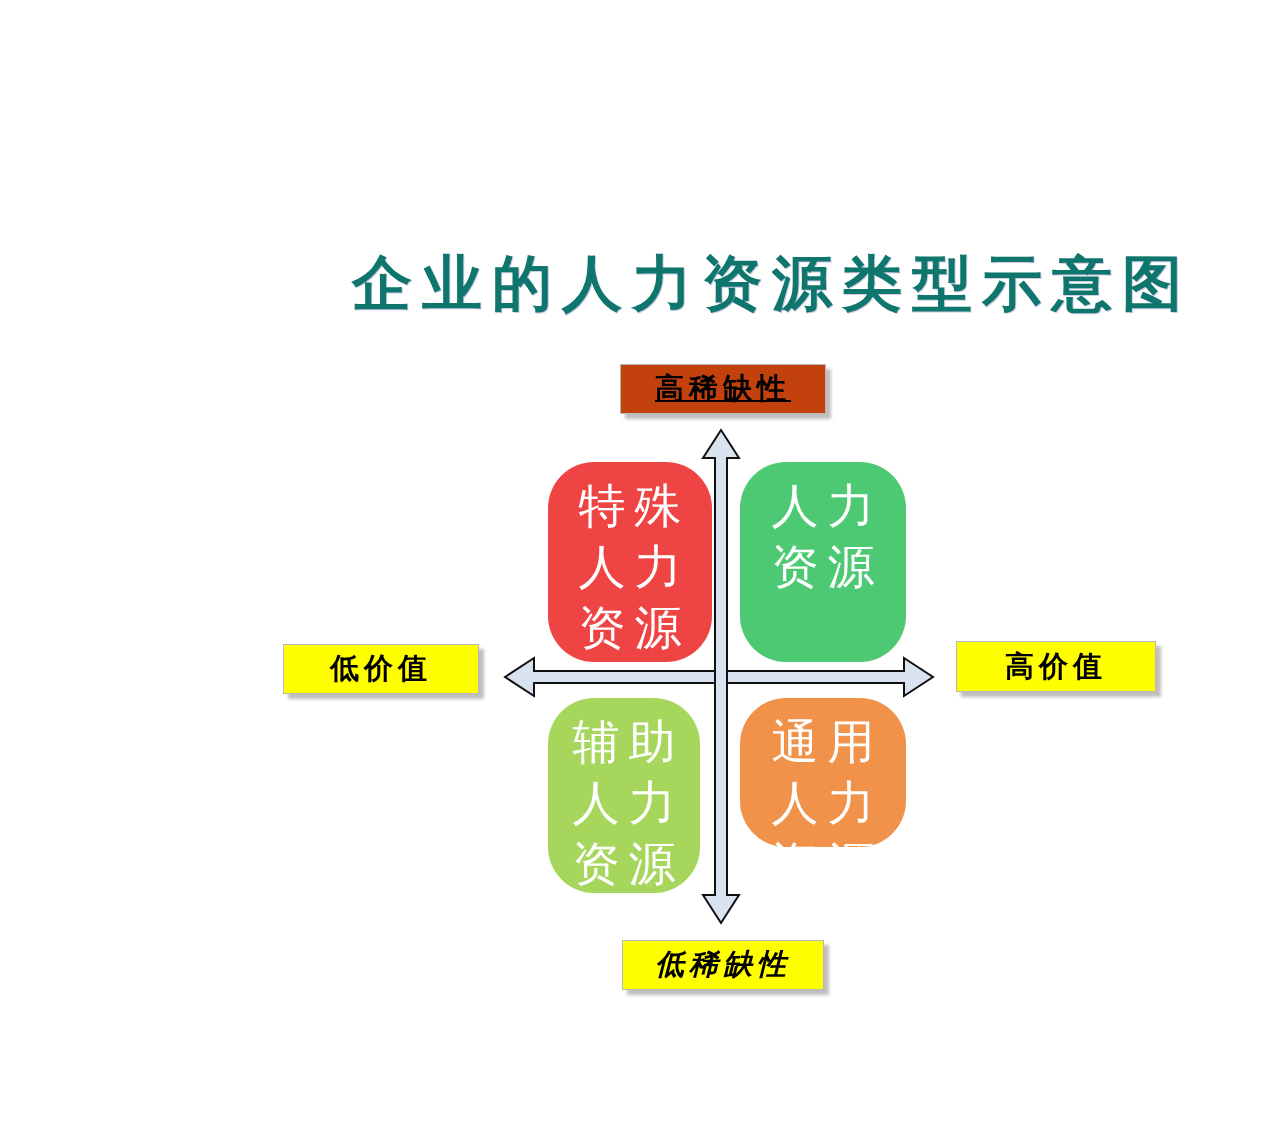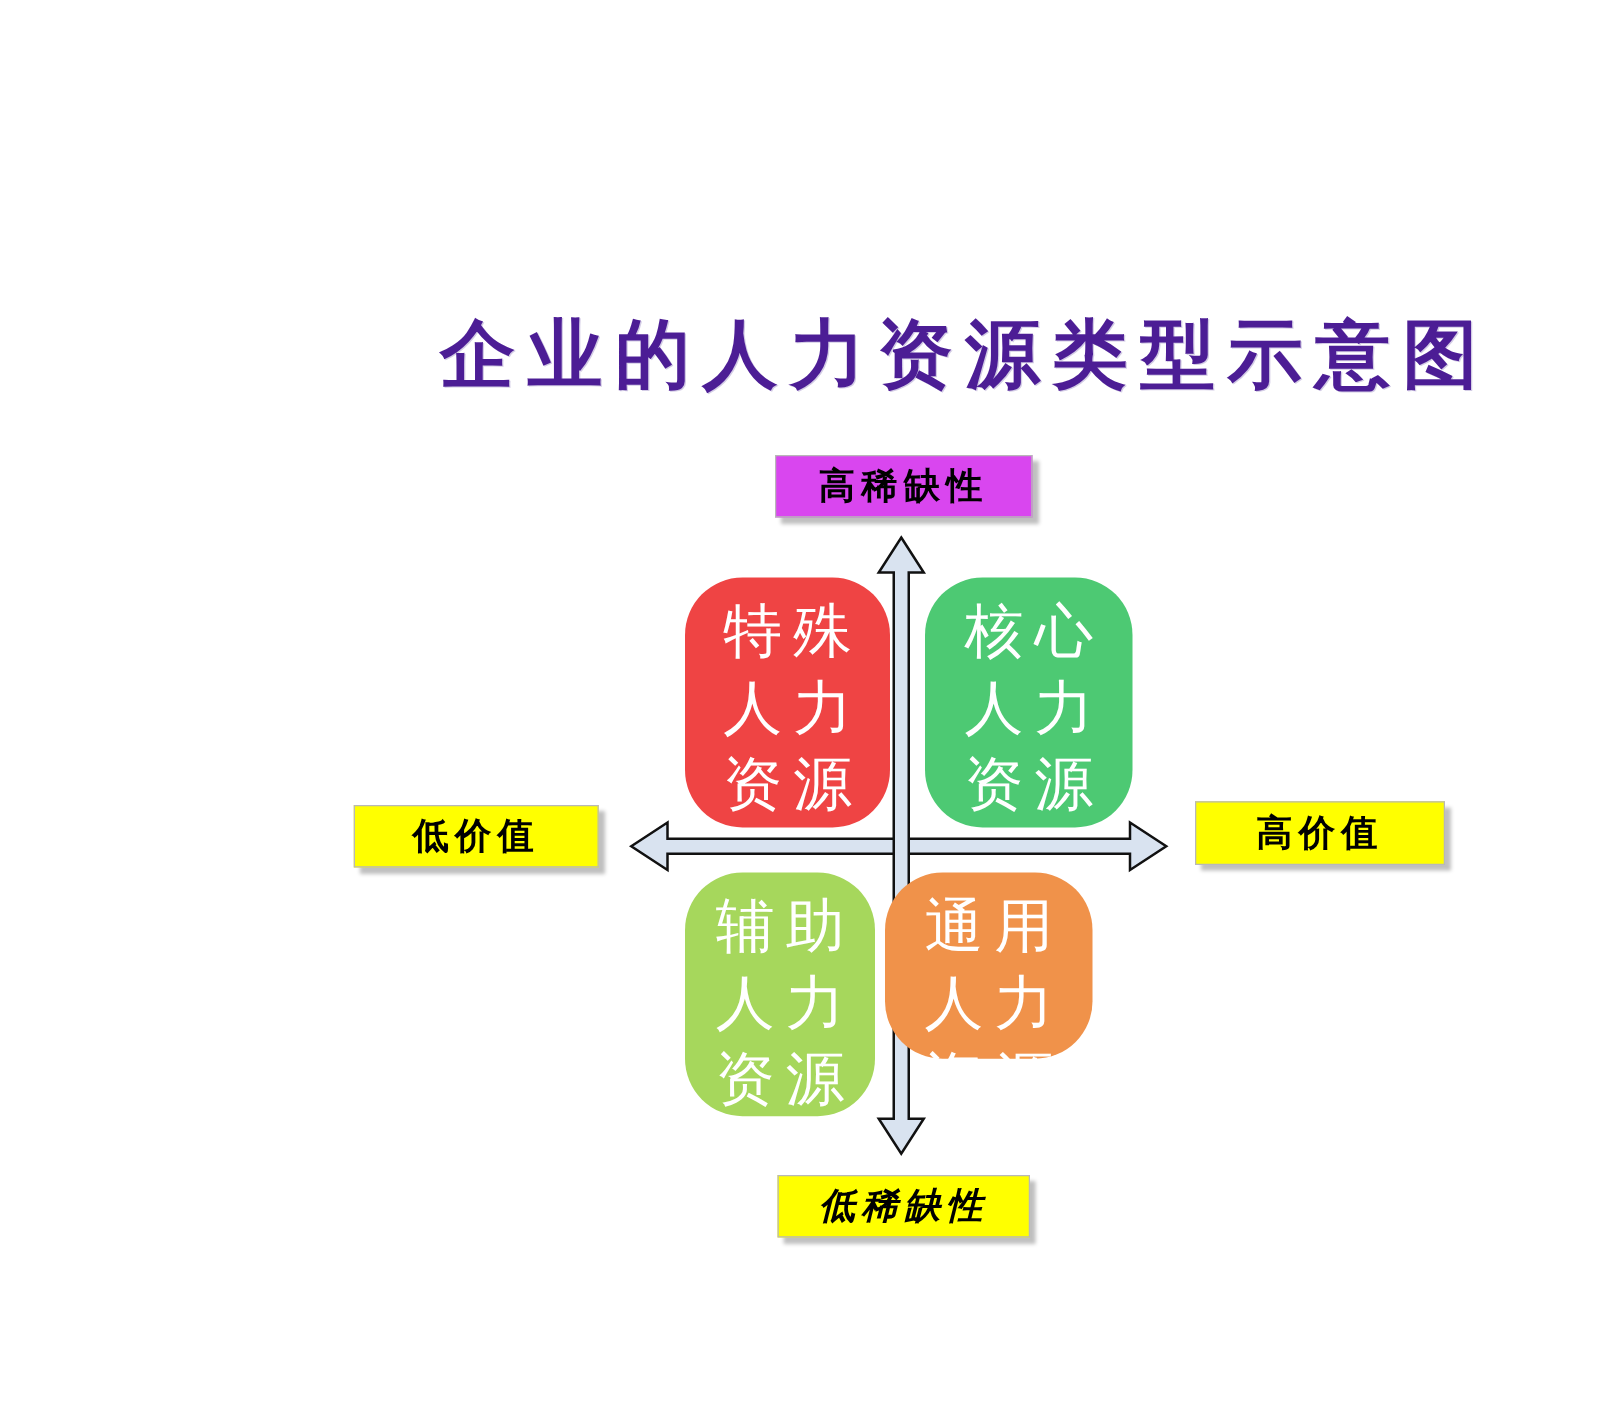--- a/index.html
+++ b/index.html
@@ -34,50 +34,49 @@
     color:#ffffff;text-align:center;
     padding-top:14px;box-sizing:border-box;
   }
   .quad .qline{
     font-size:47px;line-height:61px;letter-spacing:9px;text-indent:9px;
     font-family:"Liberation Serif",serif;
   }
   .quad.tl{left:548px;top:462px;width:164px;height:200px;}
   .quad.tr{left:740px;top:462px;width:166px;height:200px;}
   .quad.bl{left:548px;top:698px;width:152px;height:195px;}
-  .quad.br{left:708px;top:698px;width:166px;height:149px;}
+  .quad.br{left:740px;top:698px;width:166px;height:149px;}
 </style>
 </head>
 <body>
 
 <div class="canvas">
 
-  <div class="title" style="color: #4c1d95;">企业的人力资源类型示意图</div>
+  <div class="title" style="color: #0f766e;">企业的人力资源类型示意图</div>
 
-  <div class="axis-label top" style="background: #d946ef; color: rgb(0, 0, 0);">高稀缺性</div>
+  <div class="axis-label top" style="background: #c2410c; color: rgb(0, 0, 0); text-decoration: underline;">高稀缺性</div>
 
   <div class="axis-label left" style="background: rgb(255, 255, 0); color: rgb(0, 0, 0);">低价值</div>
 
   <div class="axis-label right" style="background: rgb(255, 255, 0); color: rgb(0, 0, 0);">高价值</div>
 
   <div class="axis-label bottom" style="background: rgb(255, 255, 0); color: rgb(0, 0, 0);">低稀缺性</div>
 
   <svg class="axes-svg" viewBox="0 0 1280 1127" xmlns="http://www.w3.org/2000/svg">
     <polygon class="arrow-shape" points="505,677 534,658 534,671 904,671 904,658 933,677 904,696 904,683 534,683 534,696" stroke-width="2" stroke-linejoin="miter" fill="#D9E3F0" stroke="#111111"></polygon>
     <polygon class="arrow-shape" points="721,430 739,458 727,458 727,895 739,895 721,923 703,895 715,895 715,458 703,458" stroke-width="2" stroke-linejoin="miter" fill="#D9E3F0" stroke="#111111"></polygon>
   </svg>
 
   <div class="quad tl" style="background: #ef4444;">
     <div class="qline">特殊</div>
     <div class="qline">人力</div>
     <div class="qline">资源</div>
   </div>
 
   <div class="quad tr" style="background: rgb(77, 201, 115);">
-    <div class="qline">核心</div>
     <div class="qline">人力</div>
     <div class="qline">资源</div>
   </div>
 
   <div class="quad bl" style="background: rgb(166, 215, 92);">
     <div class="qline">辅助</div>
     <div class="qline">人力</div>
     <div class="qline">资源</div>
   </div>
 

